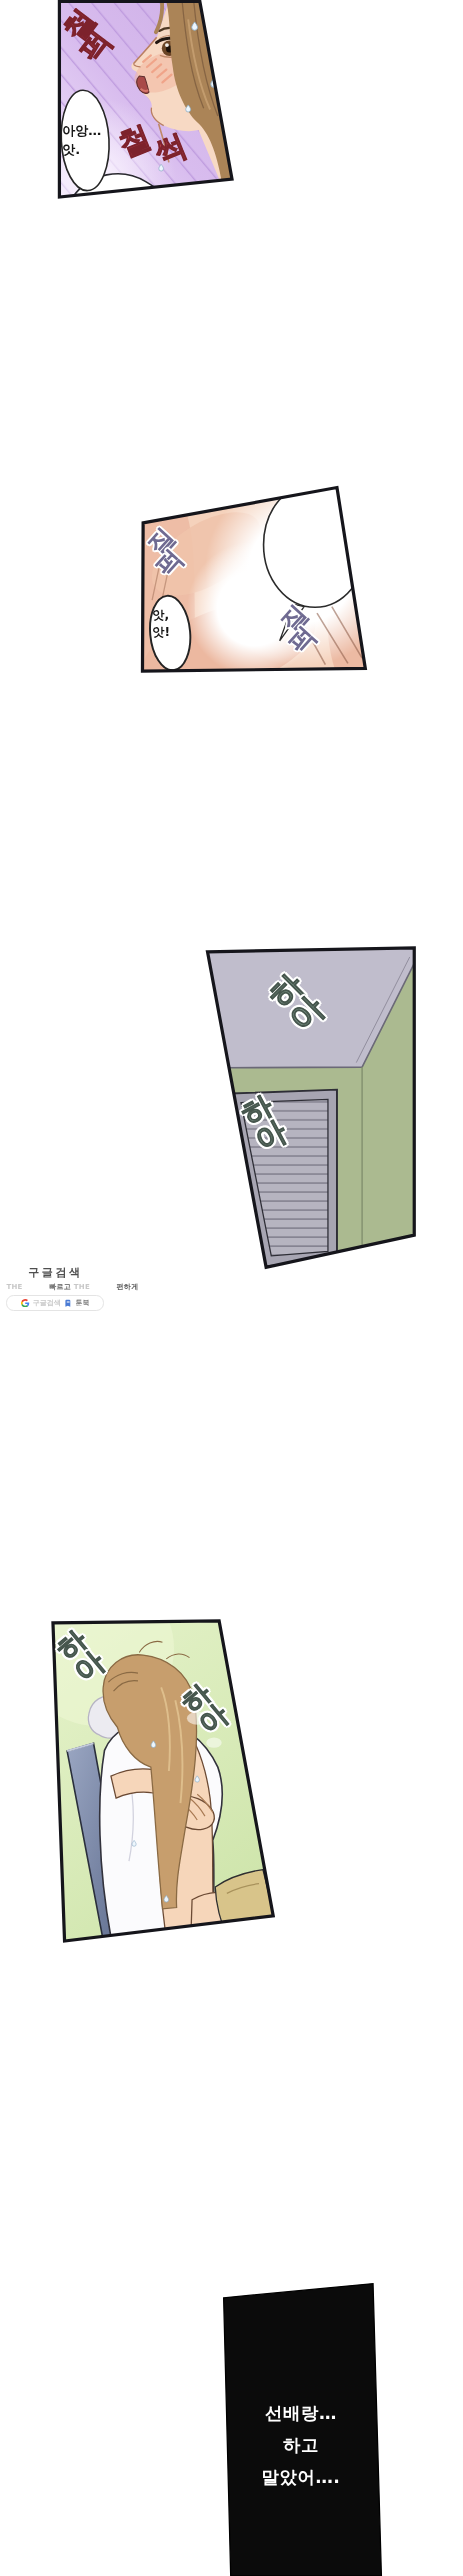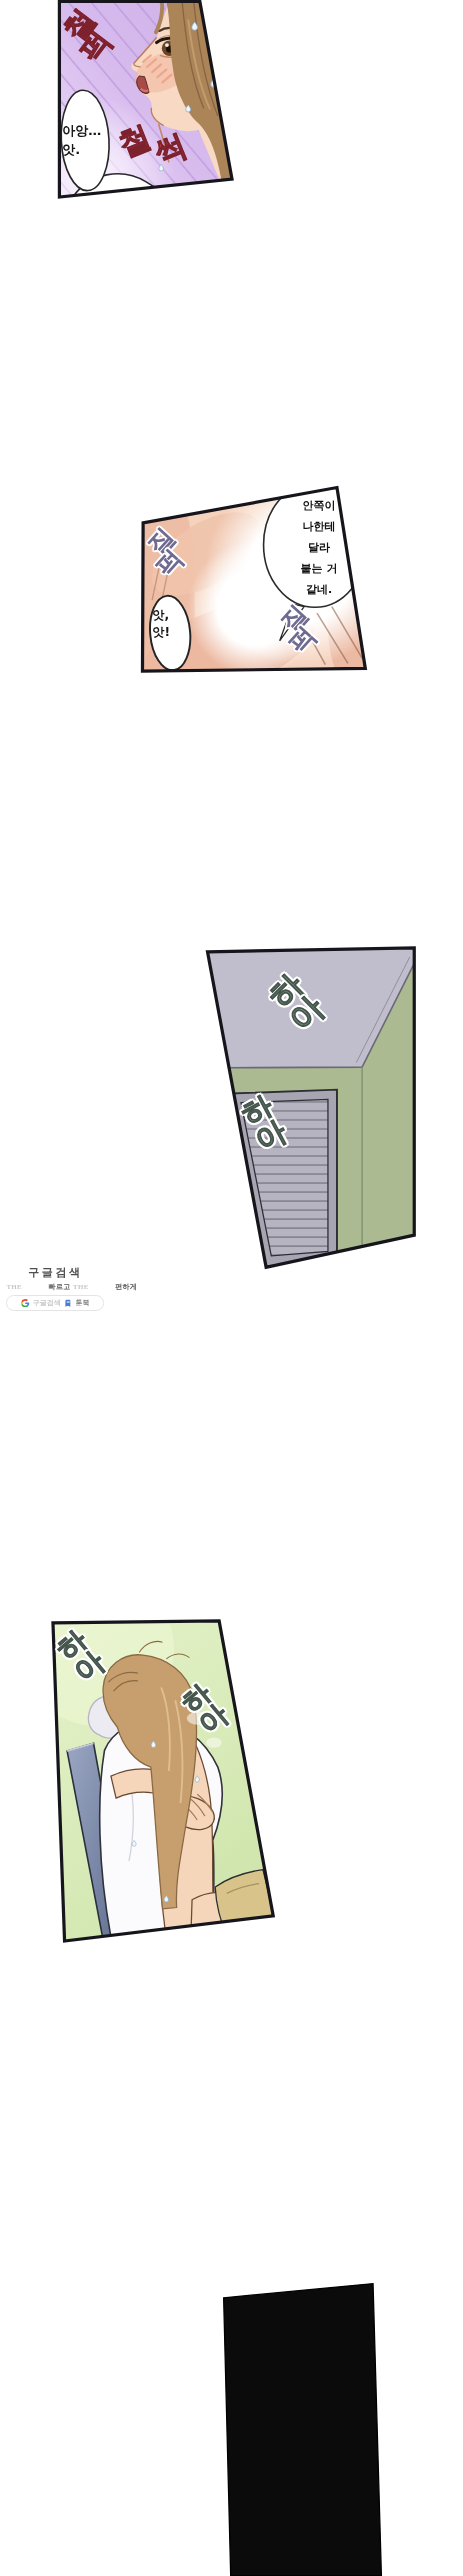--- a/index.html
+++ b/index.html
@@ -29,21 +29,21 @@
 
   .bubble-text{position:absolute;font-weight:700;color:#161616;}
   .dialogue{position:absolute;text-align:center;font-weight:700;color:#111;}
 
   .monologue{position:absolute;left:227px;top:2397px;width:148px;z-index:2;text-align:center;
     font-size:17.4px;line-height:32px;font-weight:700;color:var(--p5-text,#fff);letter-spacing:0.6px;}
 
   .watermark{position:absolute;left:6.4px;top:1265px;width:98px;z-index:2;text-align:center;}
   .wm-title{font-size:11px;font-weight:800;letter-spacing:2.6px;color:var(--wm-title,#4f4f4f);}
   .wm-tagline{margin-top:1.9px;font-size:7px;letter-spacing:0.3px;white-space:nowrap;}
-  .wm-tagline .lt{color:var(--wm-light,#c8c8c8);font-weight:600;font-family:Liberation Serif, serif;}
+  .wm-tagline .lt{color:var(--wm-light,#c8c8c8);font-weight:600;}
   .wm-tagline .dk{color:var(--wm-dark,#585858);font-weight:800;margin-left:24px;}
   .wm-pill{margin-top:3.2px;height:14px;border:1px solid var(--wm-pill-border,#e4e4e4);
     border-radius:7.7px;background:#fff;display:flex;align-items:center;justify-content:center;
     gap:3.2px;font-size:7px;padding:0 3.9px;text-align:center;}
   .wm-google-label{color:var(--wm-light,#c8c8c8);font-weight:600;}
   .wm-brand{color:var(--wm-brand,#3d3d3d);font-weight:400;}
 </style>
 </head>
 <body>
 
@@ -255,27 +255,20 @@
       <span class="char">철</span>
       <span class="char" style="transform:rotate(-14deg) translateY(14px);">썩</span>
     </div>
     <div class="bubble-text" style="left:5.2px;top:124px;width:46px;font-size:13px;line-height:18.7px;">
       <div>아앙…</div>
       <div>앗.</div>
     </div>
   </div>
 
   <div class="ov ov2">
-    <div class="dialogue" style="left:144px;top:10.3px;width:70px;font-size:11px;line-height:21px;">
-      <div>안쪽이</div>
-      <div>나한테</div>
-      <div>달라</div>
-      <div>붙는 거</div>
-      <div>같네.</div>
-    </div>
     <div class="sfx sfx-purple" style="left:10.3px;top:43px;font-size:26px;transform:rotate(-10deg);--ct:-38deg;">
       <span class="char">질</span>
       <span class="char" style="margin-left:5.2px;">퍽</span>
     </div>
     <div class="sfx sfx-purple" style="left:143px;top:120px;font-size:26px;transform:rotate(-10deg);--ct:-38deg;">
       <span class="char">질</span>
       <span class="char" style="margin-left:5.2px;">퍽</span>
     </div>
     <div class="bubble-text" style="left:12.2px;top:122px;width:35px;font-size:12.2px;line-height:17.4px;">
       <div>앗,</div>
@@ -298,20 +291,25 @@
     <div class="sfx sfx-green" style="left:13px;top:11.6px;font-size:29px;transform:rotate(-26deg);--ct:-14deg;">
       <span class="char">하</span>
       <span class="char" style="margin-left:5.8px;">아</span>
     </div>
     <div class="sfx sfx-green" style="left:138px;top:66px;font-size:28px;transform:rotate(-26deg);--ct:-14deg;">
       <span class="char">하</span>
       <span class="char" style="margin-left:5.8px;">아</span>
     </div>
   </div>
 
+  <div class="monologue">
+    <div>선배랑…</div>
+    <div>하고</div>
+    <div>말았어….</div>
+  </div>
 
   <div class="watermark">
     <div class="wm-title">구글검색</div>
     <div class="wm-tagline">
       <span class="lt">THE</span>
       <span class="dk">빠르고</span>
       <span class="lt">THE</span>
       <span class="dk">편하게</span>
     </div>
     <div class="wm-pill">

